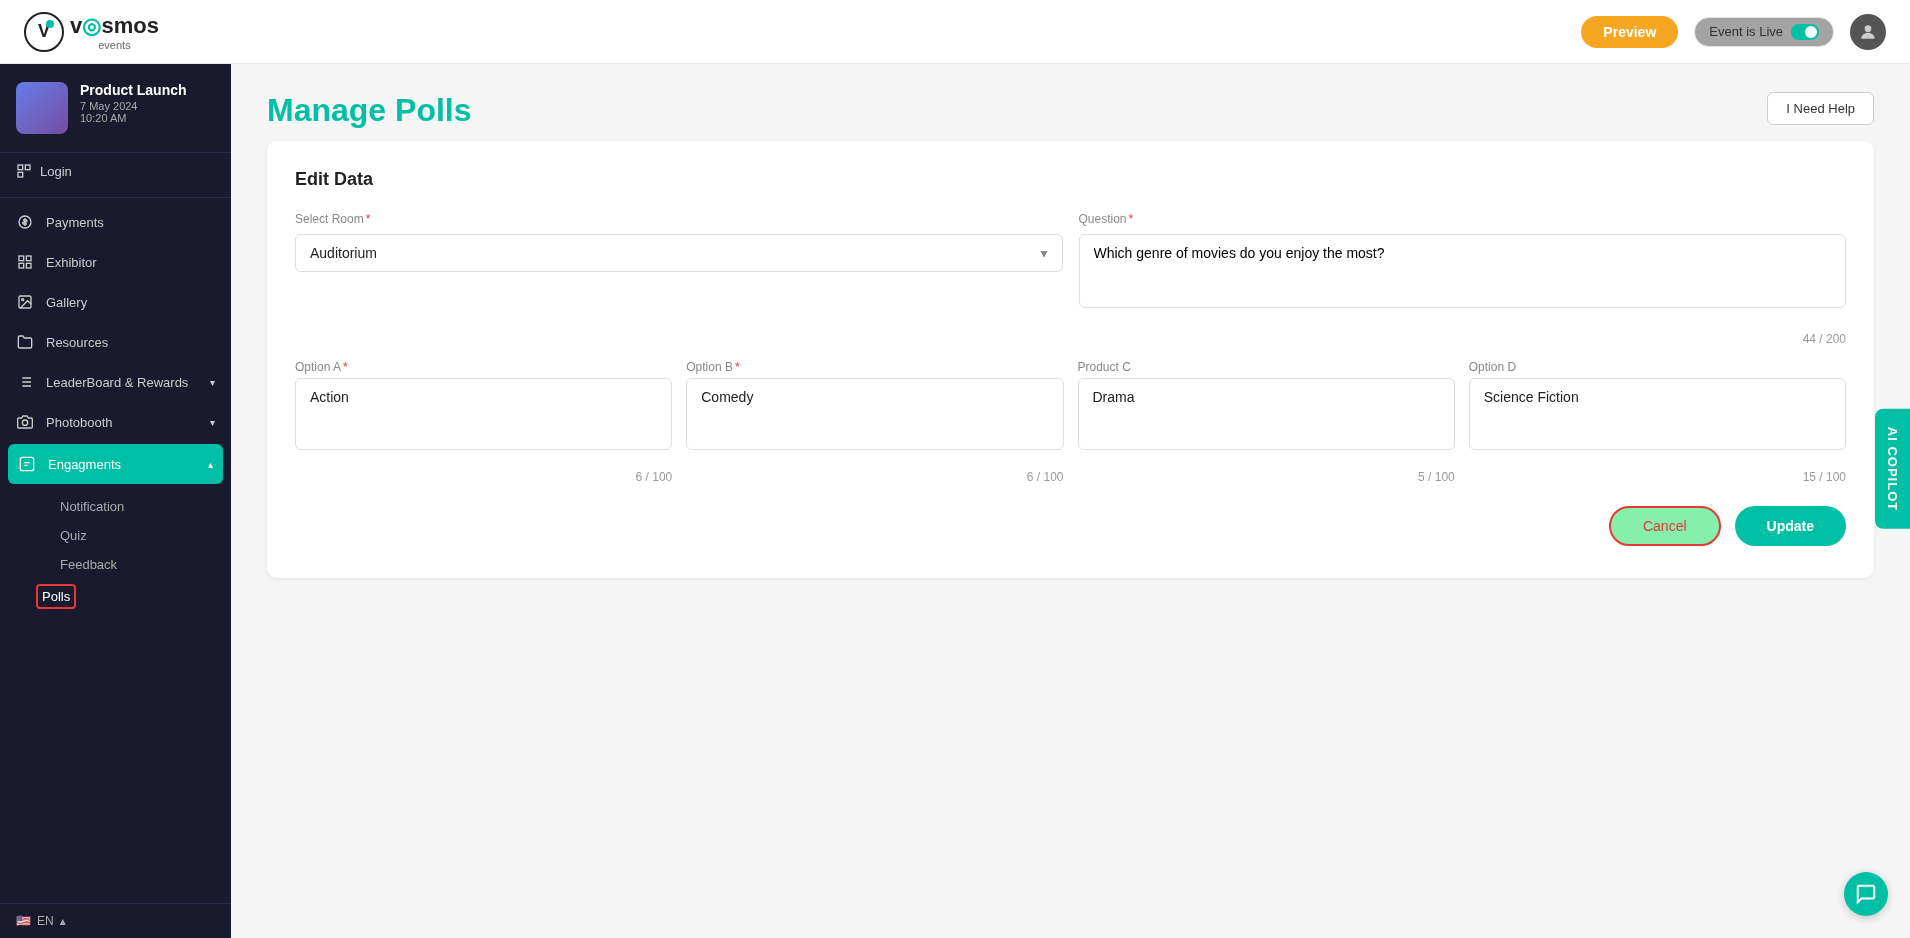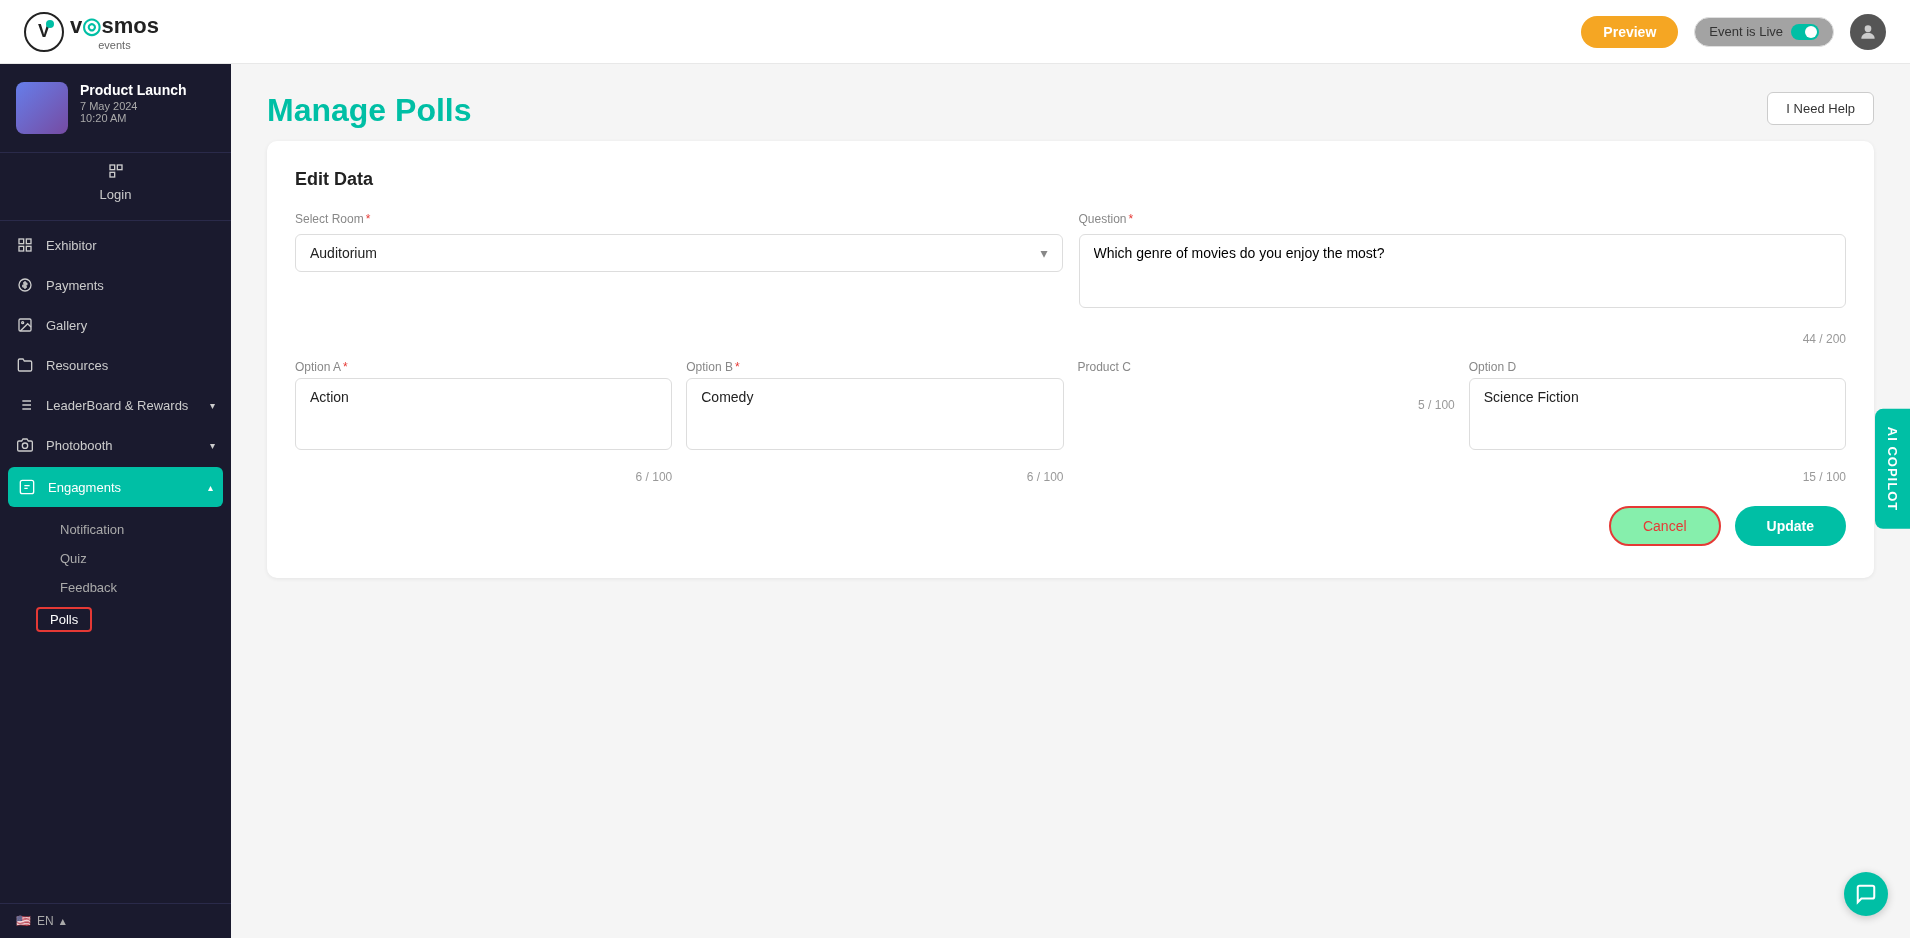--- a/index.html
+++ b/index.html
@@ -51,36 +51,36 @@
     .event-thumb {
       width: 52px; height: 52px; border-radius: 8px; background: #888; overflow: hidden; flex-shrink: 0;
       display: flex; align-items: center; justify-content: center;
     }
     .event-thumb-img { width: 100%; height: 100%; background: linear-gradient(135deg, #667eea 0%, #764ba2 100%); }
     .event-info { flex: 1; }
     .event-name { font-size: 14px; font-weight: 700; color: #fff; }
     .event-date { font-size: 11px; color: #aaa; margin-top: 2px; }
     .event-time { font-size: 11px; color: #aaa; }
 
-    .login-btn { display: flex; align-items: center; gap: 8px; padding: 10px 16px 14px; cursor: pointer; color: #ccc; font-size: 13px; flex-direction: column; }
+    .login-btn { display: flex; align-items: center; gap: 8px; padding: 10px 16px 14px; cursor: pointer; color: #ccc; font-size: 13px; }
 
     .sidebar-divider { height: 1px; background: #2a2a4a; margin: 4px 0; }
 
     .sidebar-item {
       display: flex; align-items: center; gap: 12px; padding: 11px 16px;
       cursor: pointer; color: #ccc; font-size: 13px; transition: background 0.2s;
       position: relative;
     }
     .sidebar-item.active { background: #00bfa5; color: #fff; border-radius: 6px; margin: 2px 8px; padding: 11px 10px; }
     .sidebar-item .icon { width: 18px; height: 18px; display: flex; align-items: center; justify-content: center; flex-shrink: 0; }
     .sidebar-item .arrow { margin-left: auto; font-size: 10px; }
 
     .sidebar-sub { padding: 6px 0 6px 44px; }
     .sidebar-sub-item { padding: 7px 16px; font-size: 13px; color: #aaa; cursor: pointer; }
-    .sidebar-sub-item.polls-item { color: #fff; border: 2px solid #e53935; border-radius: 4px; display: inline-block; padding: 3px 12px; margin-left: -8px; }
+    .sidebar-sub-item.polls-item { color: #fff; border: 2px solid #e53935; border-radius: 4px; display: inline-block; padding: 3px 4px; margin-left: -8px; }
 
     .lang-row { display: flex; align-items: center; gap: 6px; padding: 10px 16px; margin-top: auto; border-top: 1px solid #2a2a4a; font-size: 12px; color: #aaa; cursor: pointer; }
 
     
     .content-area { flex: 1; overflow-y: auto; padding: 0; background: #f5f5f5; position: relative; }
 
     .content-header { background: #f5f5f5; padding: 28px 36px 12px; display: flex; justify-content: space-between; align-items: flex-start; gap: 40px; }
     .page-title { font-size: 32px; font-weight: 600; color: #00bfa5; }
     .help-btn { background: #fff; border: 1.5px solid #ccc; border-radius: 6px; padding: 8px 18px; font-size: 13px; color: #333; cursor: pointer; }
 
@@ -177,37 +177,37 @@
           <rect x="3" y="14" width="7" height="7"></rect>
         </svg>
       <span>Login</span>
     </div>
 
     <div class="sidebar-divider"></div>
 
     <div class="sidebar-item">
       <span class="icon">
         <svg width="16" height="16" viewBox="0 0 24 24" fill="none" stroke="#ccc" stroke-width="2">
+            <circle cx="12" cy="12" r="9"></circle>
+            <path d="M12 6v12M9 9h4.5a1.5 1.5 0 0 1 0 3H10a1.5 1.5 0 0 0 0 3H15"></path>
+          </svg>
+      </span>
+      <span>Payments</span>
+    </div>
+
+    <div class="sidebar-item">
+      <span class="icon">
+        <svg width="16" height="16" viewBox="0 0 24 24" fill="none" stroke="#ccc" stroke-width="2">
             <rect x="3" y="3" width="7" height="7"></rect>
             <rect x="14" y="3" width="7" height="7"></rect>
             <rect x="3" y="14" width="7" height="7"></rect>
             <rect x="14" y="14" width="7" height="7"></rect>
           </svg>
       </span>
       <span>Exhibitor</span>
-    </div>
-
-    <div class="sidebar-item">
-      <span class="icon">
-        <svg width="16" height="16" viewBox="0 0 24 24" fill="none" stroke="#ccc" stroke-width="2">
-            <circle cx="12" cy="12" r="9"></circle>
-            <path d="M12 6v12M9 9h4.5a1.5 1.5 0 0 1 0 3H10a1.5 1.5 0 0 0 0 3H15"></path>
-          </svg>
-      </span>
-      <span>Payments</span>
     </div>
 
     <div class="sidebar-item">
       <span class="icon">
         <svg width="16" height="16" viewBox="0 0 24 24" fill="none" stroke="#ccc" stroke-width="2">
             <rect x="3" y="3" width="18" height="18" rx="2"></rect>
             <circle cx="8.5" cy="8.5" r="1.5"></circle>
             <path d="M21 15l-5-5L5 21"></path>
           </svg>
       </span>
@@ -324,20 +324,23 @@
           <div class="option-input">
             <span>Comedy</span>
           </div>
           <div class="char-count">6 / 100</div>
         </div>
 
         <div class="option-field">
           <div class="option-label">
             <span>Product C</span>
           </div>
+          <div class="option-input">
+            <span>Drama</span>
+          </div>
           <div class="char-count">5 / 100</div>
         </div>
 
         <div class="option-field">
           <div class="option-label">
             <span>Option D</span>
           </div>
           <div class="option-input">
             <span>Science Fiction</span>
           </div>

